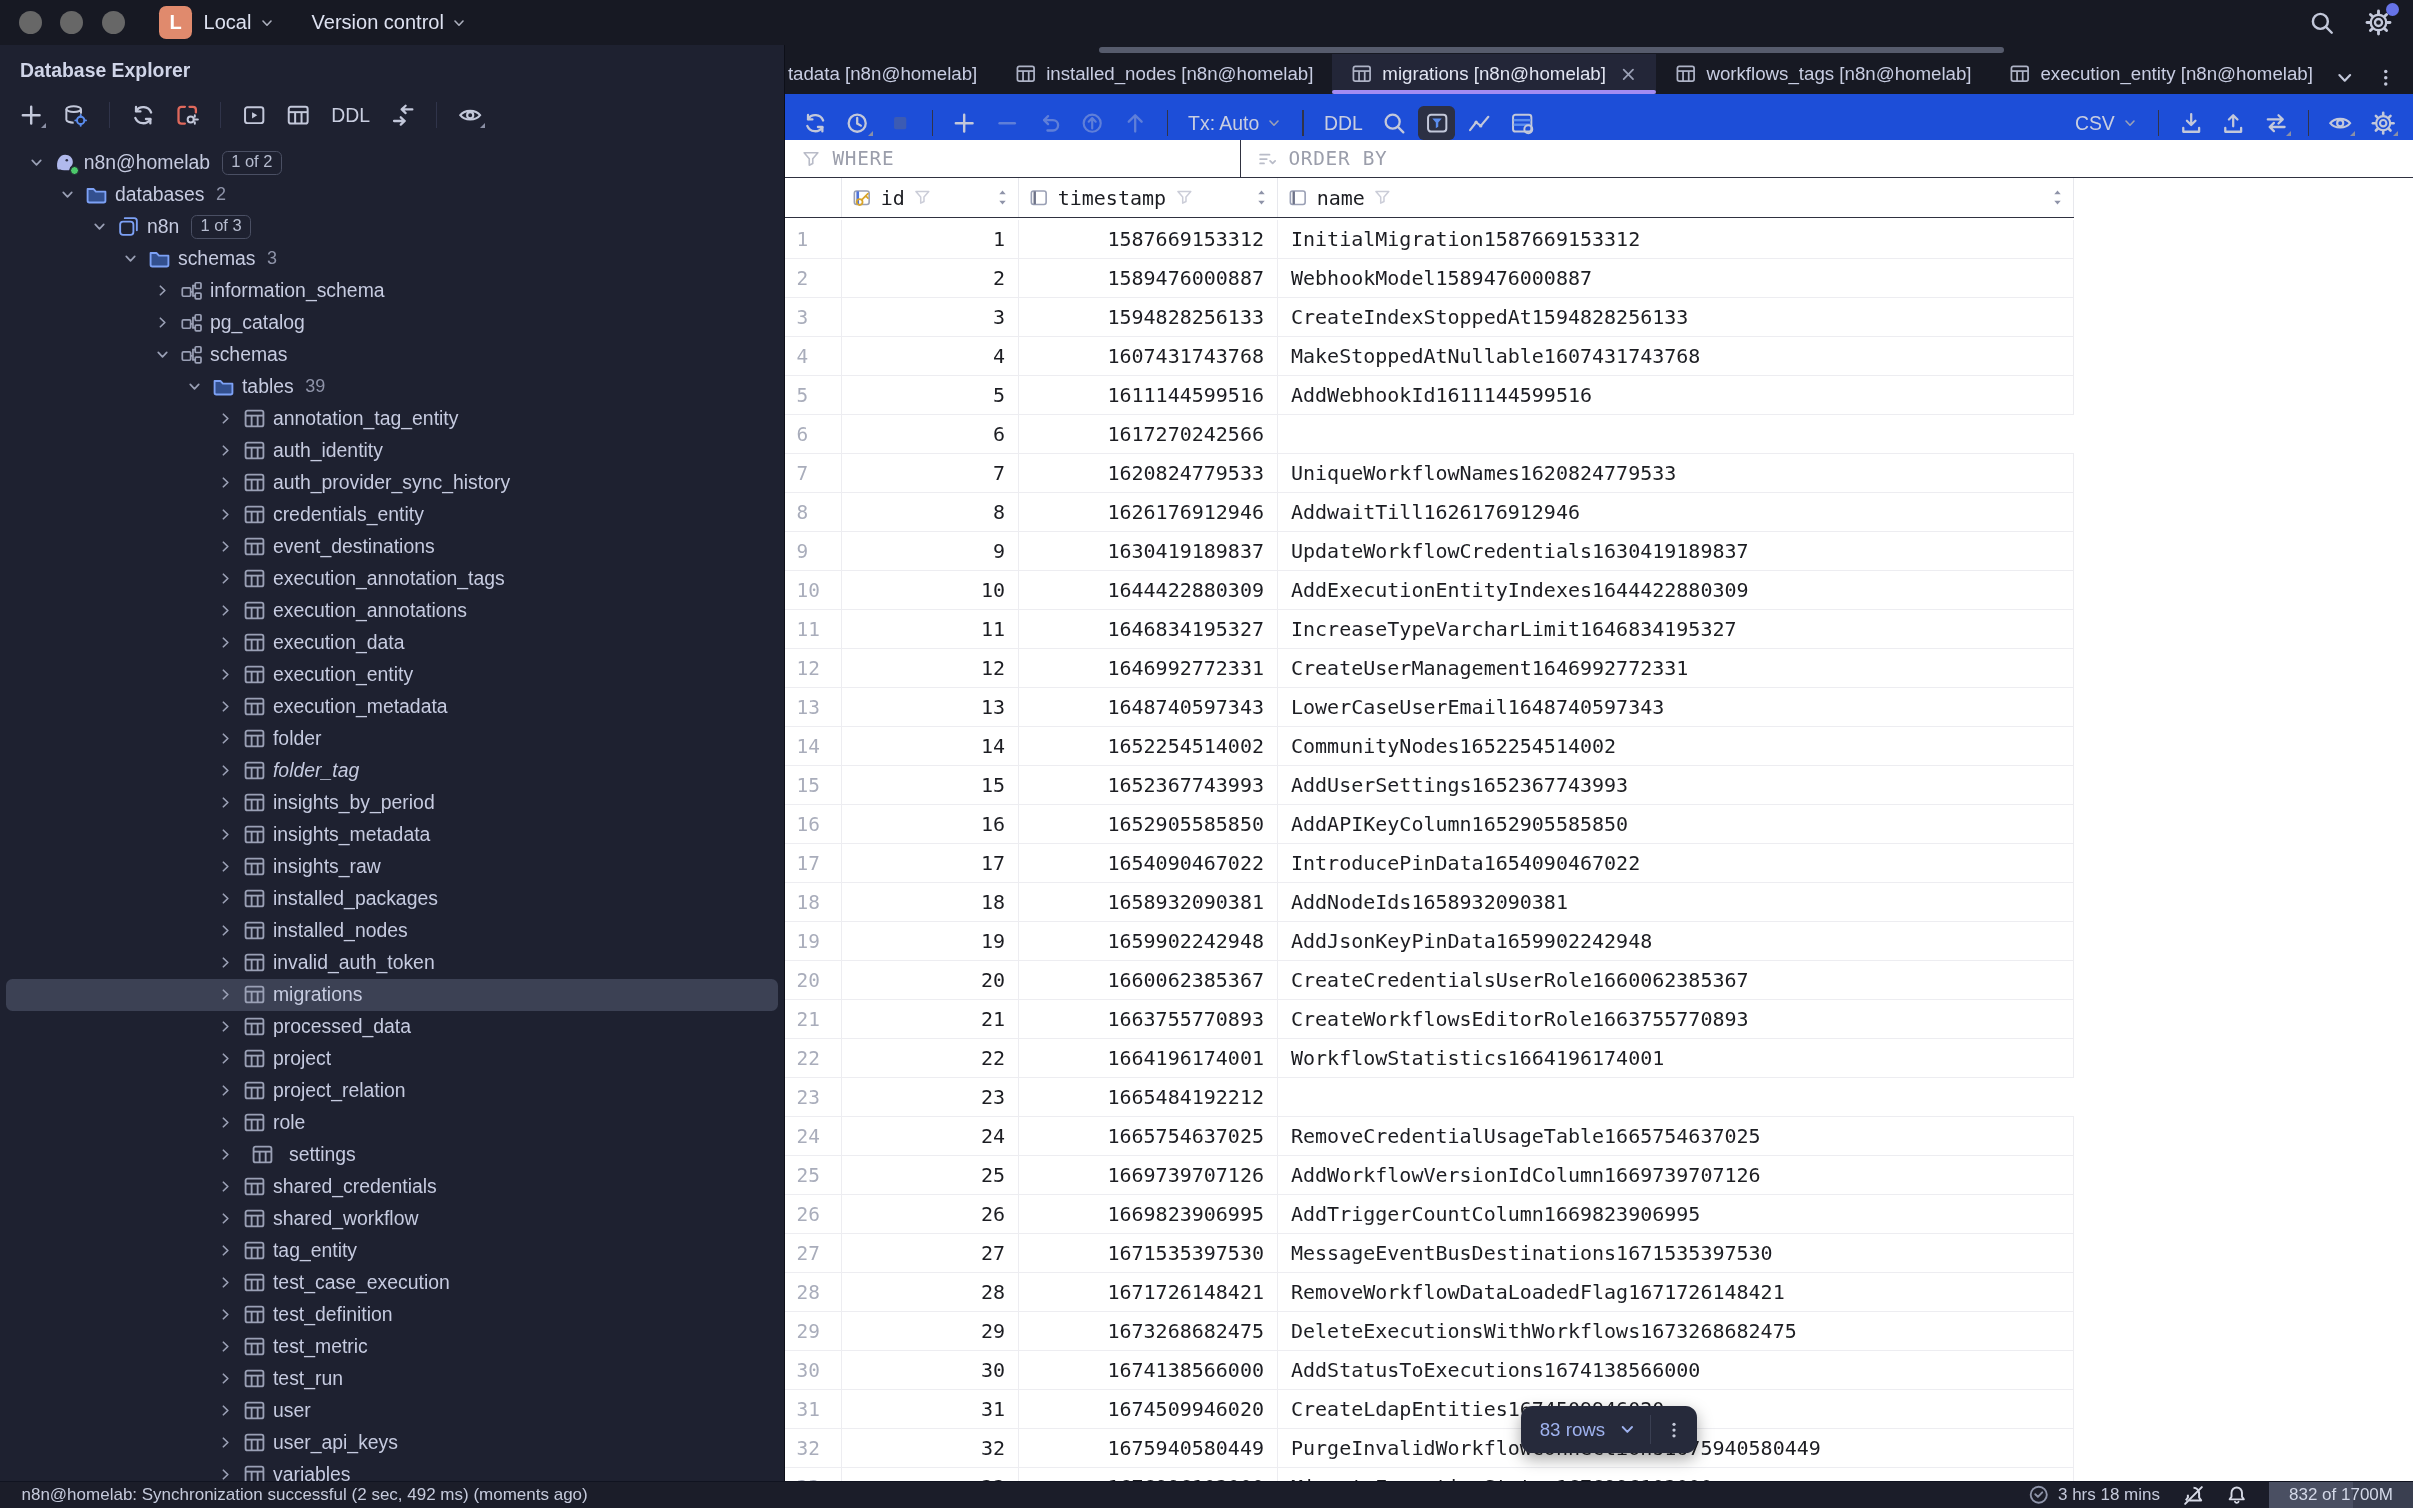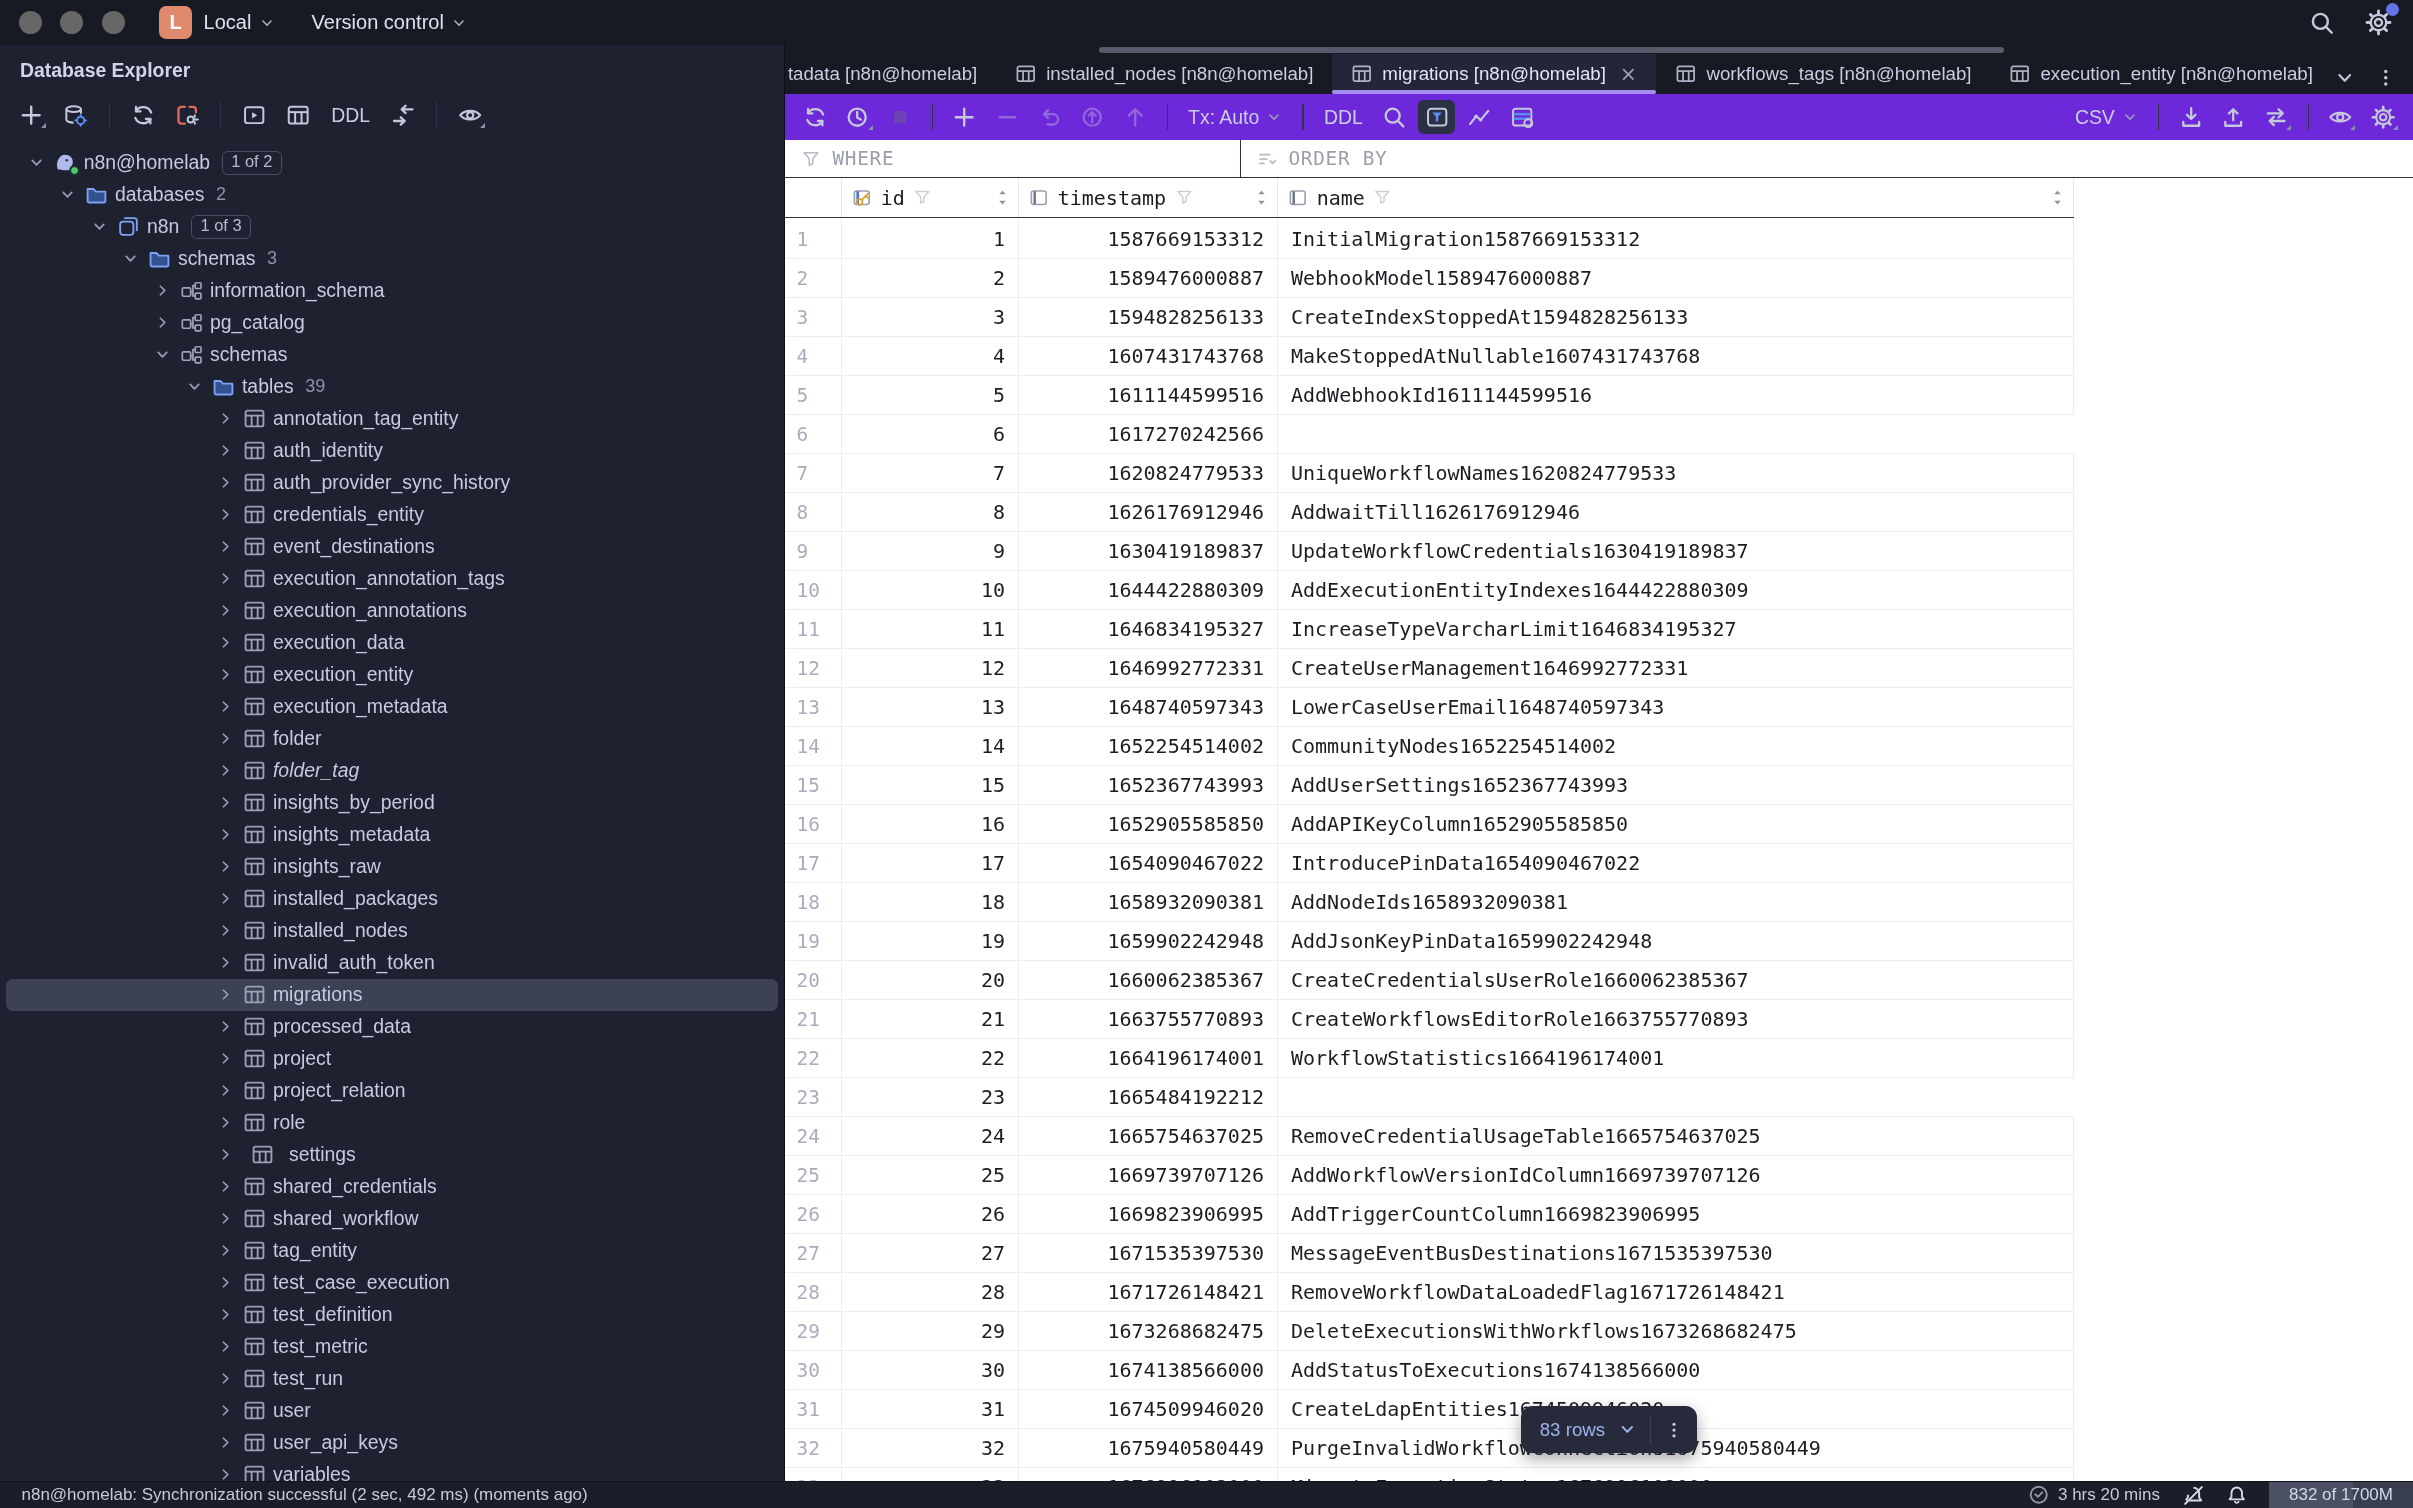--- a/index.html
+++ b/index.html
@@ -54,21 +54,21 @@
   .tabbar { height:49px; flex:none; position:relative; display:flex; align-items:flex-end; padding-top:8.6px; }
   .tab-scrollbar { position:absolute; top:2.2px; left:314px; width:905px; height:5.7px; border-radius:2.9px; background:#565b6c; }
   .tabs { flex:1; display:flex; overflow:hidden; height:40px; }
   .tab { display:flex; align-items:center; gap:10px; padding:0 18.7px; font-size:18.7px; color:#c8cde2; white-space:nowrap; position:relative; flex:none; }
   .tab.clipped { padding-left:2.9px; }
   .tab.active { background:#232638; color:#e2e5f2; }
   .tab.active:after { content:""; position:absolute; left:0; right:0; bottom:0; height:4.3px; border-radius:2.2px; background:#a48cf2; }
   .tab .close { color:#9aa0b5; margin-left:2.9px; }
   .tab-controls { flex:none; display:flex; align-items:center; gap:18.7px; padding:0 17px 5.7px 7.2px; color:#c3c8da; }
 
-  .ed-toolbar { height:46px; flex:none; background:#6d28d9; display:flex; align-items:center; padding:0 11.5px; gap:13px; }
+  .ed-toolbar { height:46px; flex:none; background:#1d4ed8; display:flex; align-items:flex-end; padding:0 11.5px; gap:13px; }
   .ed-toolbar .spacer { flex:1; }
 
   
   .gridwrap { flex:1; min-height:0; background:#ffffff; position:relative; overflow:hidden;
               font-family:"DejaVu Sans Mono", monospace; color:#1c1d22; }
   .filter-row { height:38px; display:flex; border-bottom:1.4px solid #2f3140; color:#9b9eab; font-size:19.4px; }
   .filter-cell { display:flex; align-items:center; gap:11.5px; padding-left:16px; letter-spacing:0.7px; }
   .filter-cell.left { width:455px; flex:none; }
   .filter-cell.right { flex:1; border-left:1.4px solid #2f3140; }
 
@@ -1355,21 +1355,21 @@
   </section>
 </div>
 
 <div class="statusbar">
   <span>n8n@homelab: Synchronization successful (2 sec, 492 ms) (moments ago)</span>
   <div class="sb-right">
     <span class="sb-item">
       <svg class="ic" width="21.5" height="21.5" viewBox="0 0 16 16" style="color:#8f95aa">
           <use href="#s-clock-check"></use>
         </svg>
-      <span>3 hrs 20 mins</span>
+      <span>3 hrs 18 mins</span>
     </span>
     <span>
       <svg class="ic" width="23" height="23" viewBox="0 0 16 16" style="color:#d7dae6">
           <use href="#s-bell-off"></use>
         </svg>
     </span>
     <span>
       <svg class="ic" width="21.5" height="21.5" viewBox="0 0 16 16" style="color:#d7dae6">
           <use href="#s-bell"></use>
         </svg>

